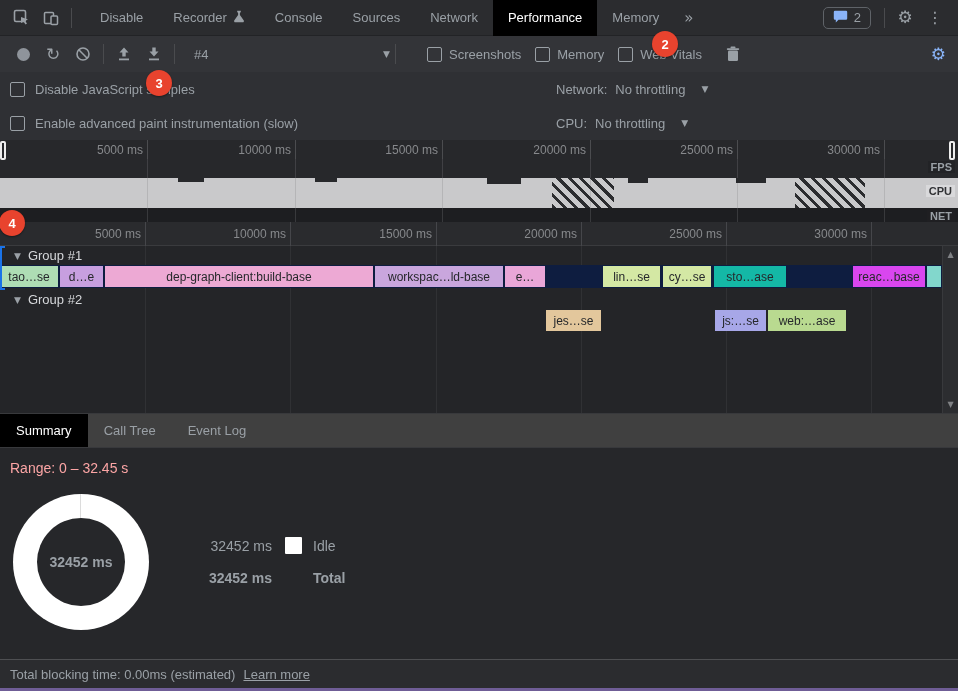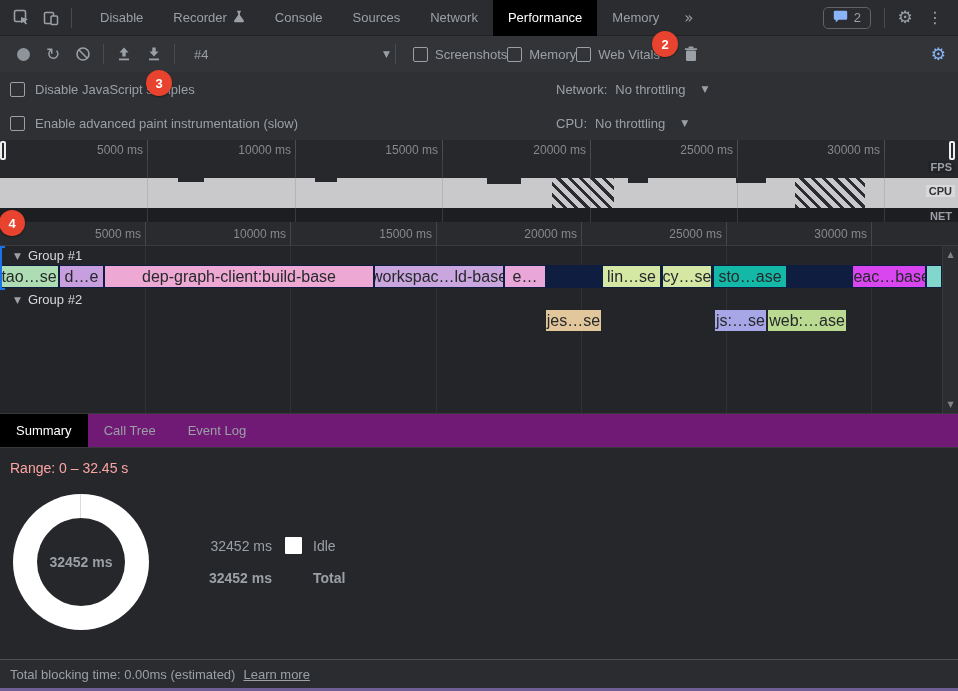--- a/index.html
+++ b/index.html
@@ -26,21 +26,21 @@
   .menu{font-size:16px;color:#9aa0a6;letter-spacing:0;}
 
   
   #toolbar{position:absolute;top:36px;left:0;right:0;height:36px;background:#333438;
     display:flex;align-items:center;padding-left:8px;box-sizing:border-box;}
   .rec-dot{width:13px;height:13px;border-radius:50%;background:#8f949b;display:block;}
   .reload{font-size:17px;color:#9aa0a6;line-height:1;}
   .session-select{display:flex;align-items:center;width:196px;margin-left:14px;font-size:13px;color:#9aa0a6;}
   .session-select .caret{margin-left:auto;font-size:9px;}
   .cbx-group{display:flex;align-items:center;margin-left:12px;}
-  .cbx-item{display:flex;align-items:center;gap:7px;margin-left:0;font-size:13px;color:#9aa0a6;}
+  .cbx-item{display:flex;align-items:center;gap:7px;margin-left:14px;font-size:13px;color:#9aa0a6;}
   .cbx{width:13px;height:13px;border:1.5px solid #9aa0a6;border-radius:2px;background:transparent;flex:none;}
   .trash{margin-left:16px;}
   .gear-blue{margin-left:auto;margin-right:12px;font-size:17px;color:#8ab4f8;line-height:1;}
 
   
   #settings{position:absolute;top:72px;left:0;right:0;height:68px;background:#2f3034;}
   .set-row{position:relative;display:flex;align-items:center;height:34px;padding-left:10px;font-size:13px;color:#9aa0a6;}
   .set-row .cbx{margin-right:10px;}
   .right-ctl{position:absolute;left:556px;display:flex;align-items:center;gap:8px;}
   .right-ctl .caret{font-size:9px;margin-left:8px;}
@@ -68,27 +68,27 @@
   .f-tickline{position:absolute;top:0;width:1px;height:24px;background:#45464a;z-index:4;}
   .fgrid{position:absolute;top:24px;width:1px;height:167px;background:rgba(255,255,255,0.06);z-index:1;}
   .group-row{position:absolute;left:14px;display:flex;align-items:center;gap:7px;font-size:13px;color:#d5d7da;z-index:3;}
   .group-row .tri{font-size:9px;color:#9aa0a6;}
   #bracket{position:absolute;left:0;top:24px;width:5px;height:44px;box-sizing:border-box;
     border-left:2px solid #1a73e8;border-top:2px solid #1a73e8;border-bottom:2px solid #1a73e8;z-index:5;}
   .lane{position:absolute;left:0;width:942px;height:23px;z-index:2;}
   #lane1{top:43px;background:#0e1d40;}
   #lane2{top:87px;}
   .bar{position:absolute;top:1px;height:21px;display:flex;align-items:center;justify-content:center;
-    font-size:16px;color:#26282b;overflow:hidden;white-space:nowrap;box-sizing:border-box;}
+    font-size:12px;color:#26282b;overflow:hidden;white-space:nowrap;box-sizing:border-box;}
   #fscroll{position:absolute;right:0;top:24px;width:16px;height:167px;background:#2c2d30;
     border-left:1px solid #38393c;box-sizing:border-box;z-index:6;}
   #fscroll .sarr{position:absolute;left:0;width:100%;text-align:center;font-size:8px;color:#7f8184;}
 
   
-  #bottom-tabs{position:absolute;top:413px;left:0;right:0;height:35px;background:#701a75;
+  #bottom-tabs{position:absolute;top:413px;left:0;right:0;height:35px;background:#404040;
     display:flex;align-items:center;border-top:1px solid #38393c;border-bottom:1px solid #38393c;box-sizing:border-box;}
   .btab{height:100%;display:flex;align-items:center;padding:0 16px;font-size:13px;color:#9aa0a6;}
   .btab.active{background:#000;color:#fff;}
 
   
   #summary{position:absolute;top:448px;left:0;right:0;height:211px;background:#26272a;}
   #range{position:absolute;top:12px;left:10px;font-size:14px;color:#fca5a5;}
   #donut{position:absolute;top:46px;left:13px;width:136px;height:136px;border-radius:50%;background:#fff;}
   #donut .hole{position:absolute;top:24px;left:24px;width:88px;height:88px;border-radius:50%;background:#26272a;}
   #donut .split{position:absolute;top:0;left:67px;width:1px;height:24px;background:#dcdcdc;}

